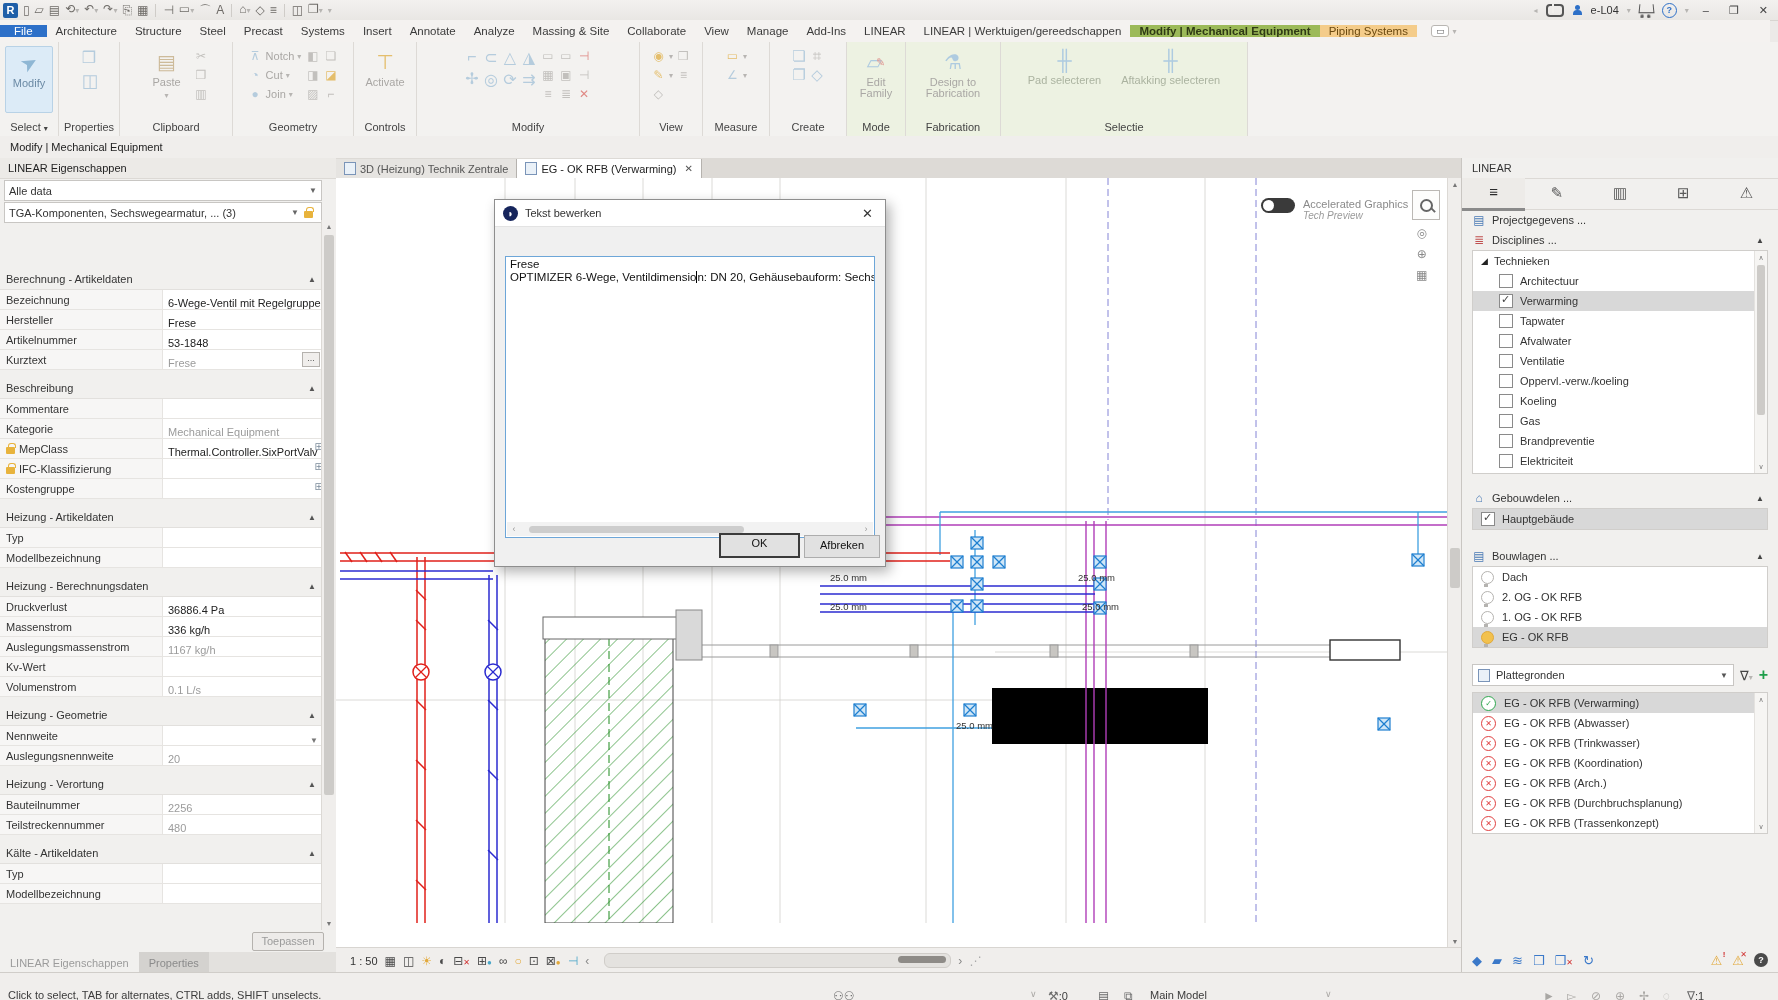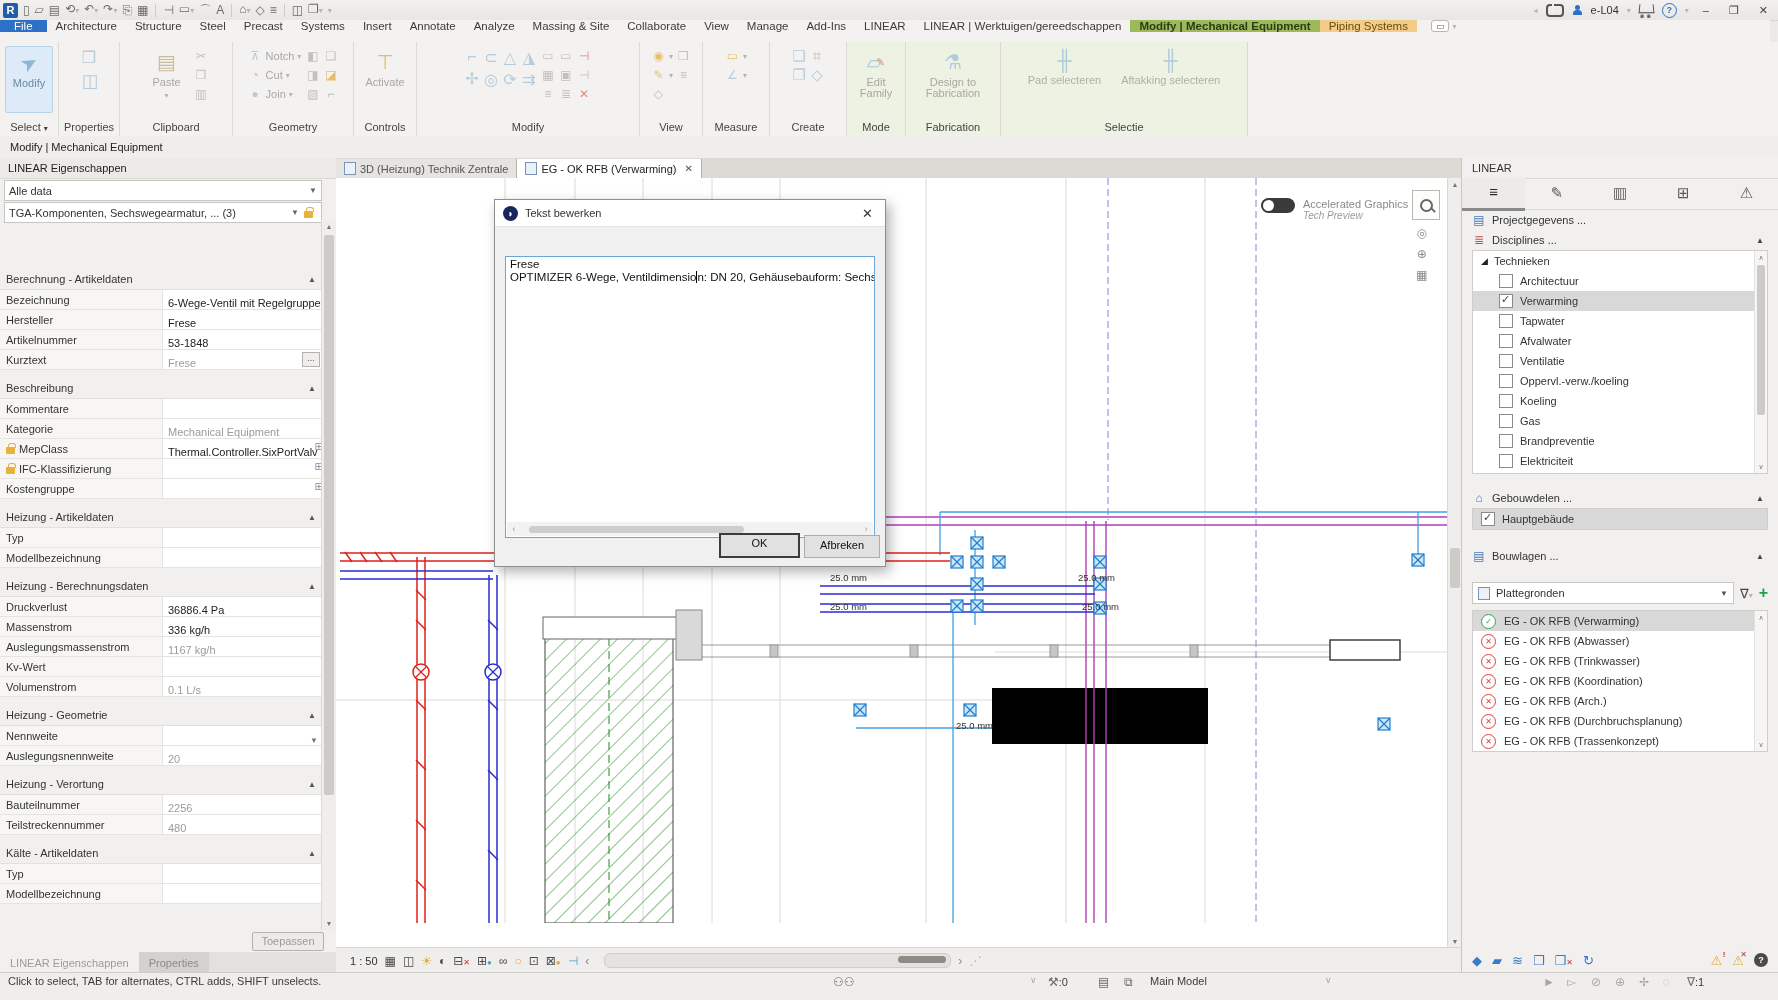--- a/index.html
+++ b/index.html
@@ -19,21 +19,21 @@
   .binoc:after{content:"";position:absolute;left:4px;top:-2px;width:2px;height:9px;background:#f1efec;}
   .person{width:11px;height:11px;position:relative;}
   .person:before{content:"";position:absolute;left:3px;top:0;width:5px;height:5px;border-radius:50%;background:#2D70C8;}
   .person:after{content:"";position:absolute;left:1px;top:5px;width:9px;height:5px;border-radius:4px 4px 0 0;background:#2D70C8;}
   .cart{width:13px;height:8px;border:1.5px solid #555;border-top:none;position:relative;transform:perspective(10px) rotateX(8deg);margin-top:-3px;}
   .cart:after{content:"";position:absolute;left:1px;bottom:-5px;width:3px;height:3px;border-radius:50%;background:#555;box-shadow:6px 0 0 #555;}
   .helpc{width:13px;height:13px;border-radius:50%;border:1.5px solid #2D70C8;color:#2D70C8;font-size:9px;font-weight:bold;
     display:flex;align-items:center;justify-content:center;}
   .winbtn{font-size:11px;color:#444;padding:0 6px;}
   
-  .tabrow{position:absolute;left:0;top:20px;right:8px;height:22px;background:#F4F2F0;display:flex;align-items:flex-start;border-bottom:1px solid #DDDAD6;}
+  .tabrow{position:absolute;left:0;top:20px;right:8px;height:22px;background:#F4F2F0;display:flex;align-items:center;border-bottom:1px solid #DDDAD6;}
   .rtab{display:flex;align-items:center;padding:0 9px;font-size:11.5px;color:#3b3b3b;white-space:nowrap;}
   .rtab.file{background:#2D70C8;color:#fff;padding:0 14px;}
   .rtab.ctx-green{background:#9CBA59;color:#2F3A15;font-weight:bold;}
   .rtab.ctx-orange{background:#F4CC8A;color:#6B4A10;}
   .rtab-extra{display:flex;align-items:center;gap:3px;margin-left:14px;color:#666;}
   .pill{border:1px solid #B9B6B2;border-radius:3px;padding:0 4px;font-size:9px;background:#fff;}
   
   .ribbon{position:absolute;left:0;top:42px;right:0;height:94px;background:#F3F2F0;border-bottom:1px solid #CFCCC8;display:flex;}
   .rgroup{position:relative;border-right:1px solid #DDDAD6;display:flex;flex-direction:column;}
   .rgroup .gbody{flex:1;display:flex;align-items:flex-start;justify-content:center;gap:4px;padding:4px 4px 0 4px;}
@@ -136,21 +136,21 @@
   .statusdot{width:13px;height:13px;border-radius:50%;flex:0 0 13px;display:flex;align-items:center;justify-content:center;font-size:8px;background:#fff;}
   .statusdot.open{border:1.5px solid #2FA84F;color:#2FA84F;}
   .statusdot.closed{border:1.5px solid #E04040;color:#E04040;}
   .rp-toolbar{position:absolute;left:0;right:0;bottom:2px;height:22px;display:flex;align-items:center;gap:10px;padding:0 10px;}
   .bt{color:#3B79C9;font-size:13px;}
   .warn{color:#E2A93B;font-size:13px;position:relative;}
   .warn .sup{position:absolute;right:-3px;top:-3px;font-size:8px;color:#D03030;font-weight:bold;}
   .helpdark{width:14px;height:14px;border-radius:50%;background:#4a4a4a;color:#fff;font-size:9px;font-weight:bold;display:flex;align-items:center;justify-content:center;}
   
   .statusbar{position:absolute;left:0;bottom:0;right:0;height:27px;background:#F0EEEC;border-top:1px solid #D0CDC9;}
-  .sb-item{position:absolute;top:2px;color:#3b3b3b;white-space:nowrap;}
+  .sb-item{position:absolute;top:16px;color:#3b3b3b;white-space:nowrap;}
   .sb-ic{color:#6b6b6b;font-size:12px;}
   .sb-ic.dim{color:#A9A7A4;}
   
   .dialog{position:absolute;left:494px;top:199px;width:390px;height:366px;background:#F0F0F0;border:1px solid #8E8E8E;
     box-shadow:4px 5px 12px rgba(0,0,0,0.3);z-index:10;}
   .dlg-title{height:26px;background:#fff;display:flex;align-items:center;gap:7px;padding:0 8px;border-bottom:1px solid #E3E3E3;}
   .dlg-logo{width:15px;height:15px;border-radius:50%;background:#16255C;color:#fff;font-size:10px;display:flex;align-items:center;justify-content:center;}
   .dlg-close{margin-left:auto;font-size:13px;color:#333;padding:0 4px;}
   .dlg-text{position:absolute;left:10px;top:56px;width:368px;height:280px;background:#fff;border:1px solid #6DA6D8;}
   .dlg-line{padding:1px 4px 0 4px;white-space:nowrap;overflow:hidden;color:#111;font-size:11.5px;}
@@ -980,20 +980,38 @@
           <span class="cb checked"></span>
           <span>Hauptgebäude</span>
         </div>
       </div>
 
       <div class="rp-row" style="margin-top:16px">
         <span class="ricon">▤</span>
         <span>Bouwlagen ...</span>
         <span class="collapse">▲</span>
       </div>
+      <div class="rbox">
+        <div class="litem">
+            <span class="bulb"></span>
+            <span>Dach</span>
+          </div>
+        <div class="litem">
+            <span class="bulb"></span>
+            <span>2. OG - OK RFB</span>
+          </div>
+        <div class="litem">
+            <span class="bulb"></span>
+            <span>1. OG - OK RFB</span>
+          </div>
+        <div class="litem sel">
+            <span class="bulb on"></span>
+            <span>EG - OK RFB</span>
+          </div>
+      </div>
 
       <div class="plattrow" style="margin-top:16px">
         <div class="plattcombo">
           <span class="sheetic"></span>
           <span>Plattegronden</span>
           <span class="cdd">▼</span>
         </div>
         <span class="funnel">∇<span class="dd">▾</span></span>
         <span class="plusbtn">+</span>
       </div>

